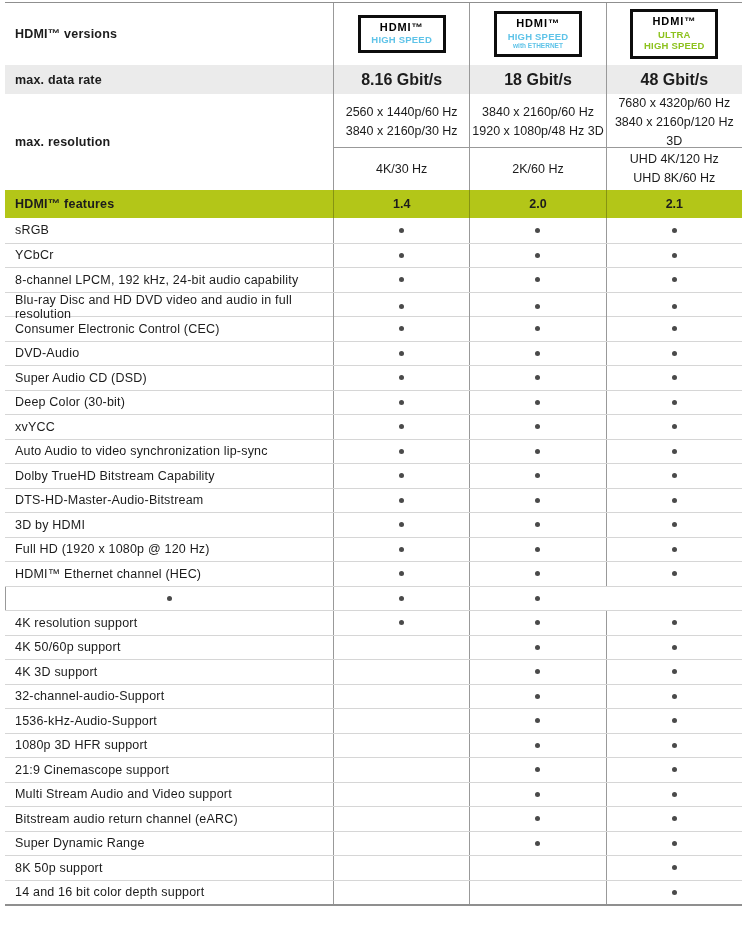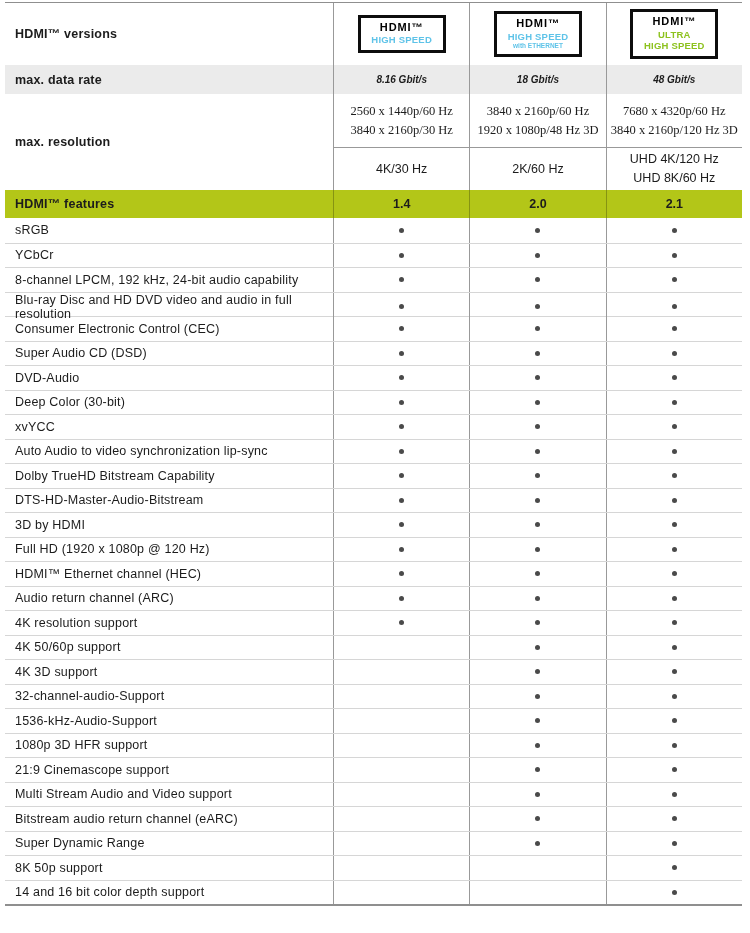--- a/index.html
+++ b/index.html
@@ -38,27 +38,27 @@
     min-width: 88px;
   }
   .badge-logo { font-size: 11px; font-weight: 800; letter-spacing: .9px; color: #000; line-height: 1.25; }
   .bline { font-size: 9.5px; font-weight: 700; letter-spacing: .2px; line-height: 1.25; }
   .bsub  { font-size: 6.5px; font-weight: 700; line-height: 1.2; }
   .blue { color: var(--badge-blue, #5ec3e8); }
   .grn  { color: var(--badge-green, #8dc21e); }
 
   
   .datarate-row { height: 29px; background: #ebebeb; }
-  .datarate-row .vcell { font-weight: 700; font-size: 10px; font-style: italic; }
+  .datarate-row .vcell { font-weight: 700; font-size: 16px; }
 
   
   .res-row { display: grid; grid-template-columns: 328px 1fr; }
   .res-right { display: flex; flex-direction: column; }
   .res-sub { display: grid; grid-template-columns: 1fr 1fr 1fr; }
-  .res-sub1 { height: 54px; border-bottom: 1px solid #999999; font-family: Liberation Serif, serif; }
+  .res-sub1 { height: 54px; border-bottom: 1px solid #999999; }
   .res-sub2 { height: 42px; }
   .res-cell { font-size: 12.5px; line-height: 1.5; }
   .res-cell span { display: block; }
 
   
   .green-row { height: 28px; background: var(--row-green, #b3c618); }
   .green-row .label-cell { font-weight: 700; }
   .green-row .vcell { border-left-color: rgba(0,0,0,.25); font-weight: 700; font-size: 12.5px; }
 
   
@@ -197,44 +197,44 @@
           <span class="dot" style="background: rgb(74, 74, 74);"></span>
         </div>
         <div class="vcell">
           <span class="dot" style="background: rgb(74, 74, 74);"></span>
         </div>
         <div class="vcell">
           <span class="dot" style="background: rgb(74, 74, 74);"></span>
         </div>
       </div>
       <div class="row frow">
+        <div class="label-cell">DVD-Audio</div>
+        <div class="vcell">
+          <span class="dot" style="background: rgb(74, 74, 74);"></span>
+        </div>
+        <div class="vcell">
+          <span class="dot" style="background: rgb(74, 74, 74);"></span>
+        </div>
+        <div class="vcell">
+          <span class="dot" style="background: rgb(74, 74, 74);"></span>
+        </div>
+      </div>
+      <div class="row frow">
         <div class="label-cell">Super Audio CD (DSD)</div>
         <div class="vcell">
           <span class="dot" style="background: rgb(74, 74, 74);"></span>
         </div>
         <div class="vcell">
           <span class="dot" style="background: rgb(74, 74, 74);"></span>
         </div>
         <div class="vcell">
           <span class="dot" style="background: rgb(74, 74, 74);"></span>
         </div>
       </div>
       <div class="row frow">
-        <div class="label-cell">DVD-Audio</div>
-        <div class="vcell">
-          <span class="dot" style="background: rgb(74, 74, 74);"></span>
-        </div>
-        <div class="vcell">
-          <span class="dot" style="background: rgb(74, 74, 74);"></span>
-        </div>
-        <div class="vcell">
-          <span class="dot" style="background: rgb(74, 74, 74);"></span>
-        </div>
-      </div>
-      <div class="row frow">
         <div class="label-cell">Deep Color (30-bit)</div>
         <div class="vcell">
           <span class="dot" style="background: rgb(74, 74, 74);"></span>
         </div>
         <div class="vcell">
           <span class="dot" style="background: rgb(74, 74, 74);"></span>
         </div>
         <div class="vcell">
           <span class="dot" style="background: rgb(74, 74, 74);"></span>
         </div>
@@ -317,21 +317,20 @@
           <span class="dot" style="background: rgb(74, 74, 74);"></span>
         </div>
         <div class="vcell">
           <span class="dot" style="background: rgb(74, 74, 74);"></span>
         </div>
         <div class="vcell">
           <span class="dot" style="background: rgb(74, 74, 74);"></span>
         </div>
       </div>
       <div class="row frow">
-        <div class="label-cell">Audio return channel (ARC)</div>
         <div class="vcell">
           <span class="dot" style="background: rgb(74, 74, 74);"></span>
         </div>
         <div class="vcell">
           <span class="dot" style="background: rgb(74, 74, 74);"></span>
         </div>
         <div class="vcell">
           <span class="dot" style="background: rgb(74, 74, 74);"></span>
         </div>
       </div>

